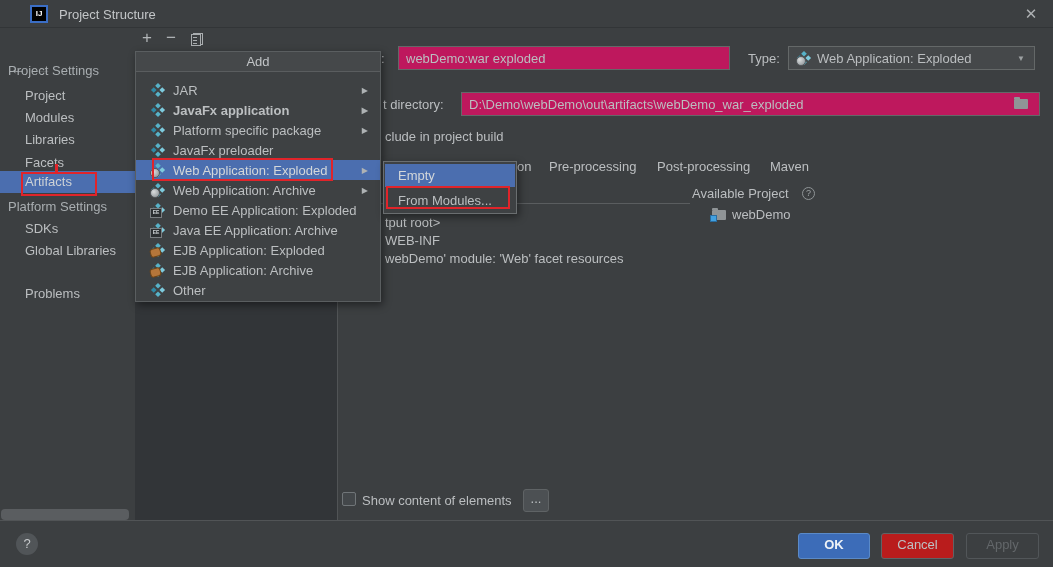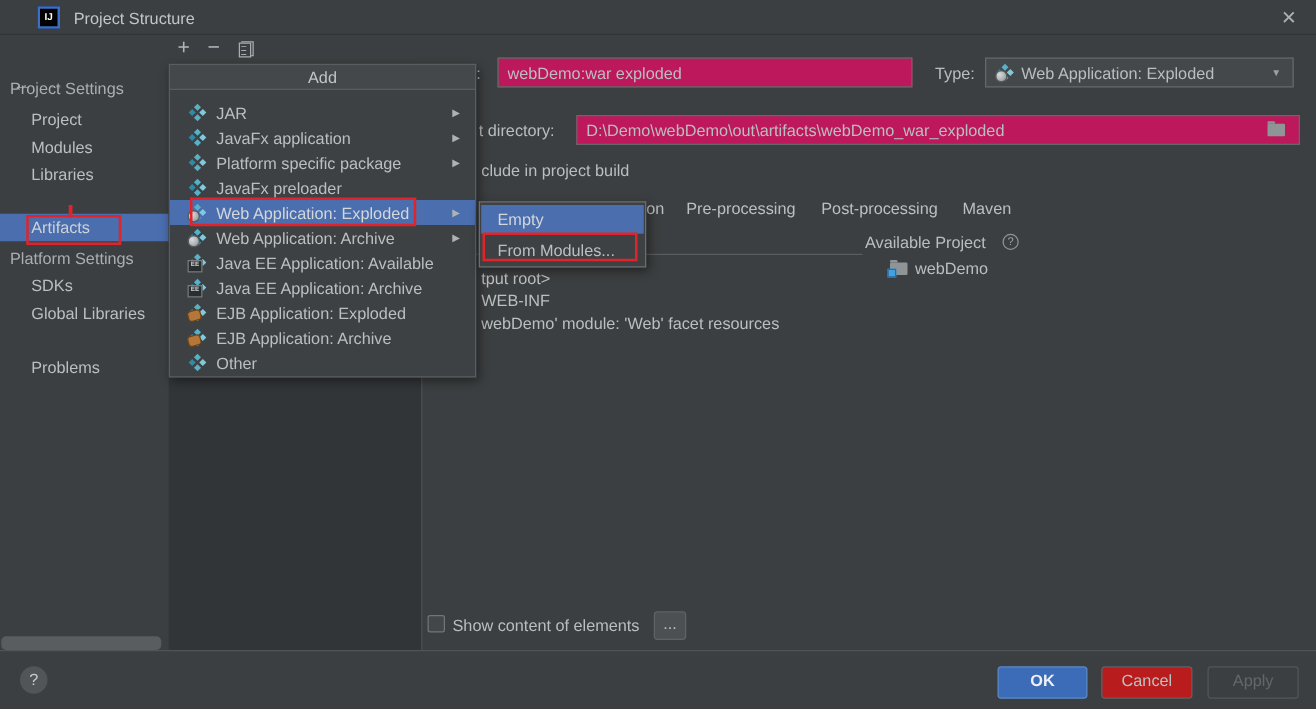--- a/index.html
+++ b/index.html
@@ -114,20 +114,21 @@
   </div>
 
   <div class="abs sidebar">
     <div class="abs nav-arrow" style="left:10px;color:#a4a8ab;">←</div>
     <div class="abs nav-arrow" style="left:36px;color:#5a5e60;">→</div>
 
     <div class="abs side-header" style="top:35px;">Project Settings</div>
     <div class="abs side-item" style="top:57px;">Project</div>
     <div class="abs side-item" style="top:79px;">Modules</div>
     <div class="abs side-item" style="top:101px;">Libraries</div>
+    <div class="abs side-item" style="top:124px;">Facets</div>
     <div class="abs side-item selected" style="top:143px;">Artifacts</div>
     <div class="abs side-header" style="top:171px;">Platform Settings</div>
     <div class="abs side-item" style="top:190px;">SDKs</div>
     <div class="abs side-item" style="top:212px;">Global Libraries</div>
     <div class="abs side-item" style="top:255px;">Problems</div>
     <div class="abs side-scroll-thumb"></div>
   </div>
 
   <div class="abs art-panel"></div>
   <div class="abs tool-btn" style="left:142px;">+</div>
@@ -183,21 +184,21 @@
           <span class="d">
             <b></b>
             <b></b>
             <b></b>
             <b></b>
           </span>
         </span>
       <span>JAR</span>
       <span class="sub-arrow">▶</span>
     </div>
-    <div class="abs mi" style="top:48px;">
+    <div class="abs mi" style="top:48px;font-weight:bold;">
       <span class="art">
           <span class="d">
             <b></b>
             <b></b>
             <b></b>
             <b></b>
           </span>
         </span>
       <span>JavaFx application</span>
       <span class="sub-arrow">▶</span>
@@ -251,21 +252,21 @@
     </div>
     <div class="abs mi" style="top:148px;">
       <span class="art ee">
           <span class="d">
             <b></b>
             <b></b>
             <b></b>
             <b></b>
           </span>
         </span>
-      <span>Java EE Application: Available</span>
+      <span>Demo EE Application: Exploded</span>
     </div>
     <div class="abs mi" style="top:168px;">
       <span class="art ee">
           <span class="d">
             <b></b>
             <b></b>
             <b></b>
             <b></b>
           </span>
         </span>

